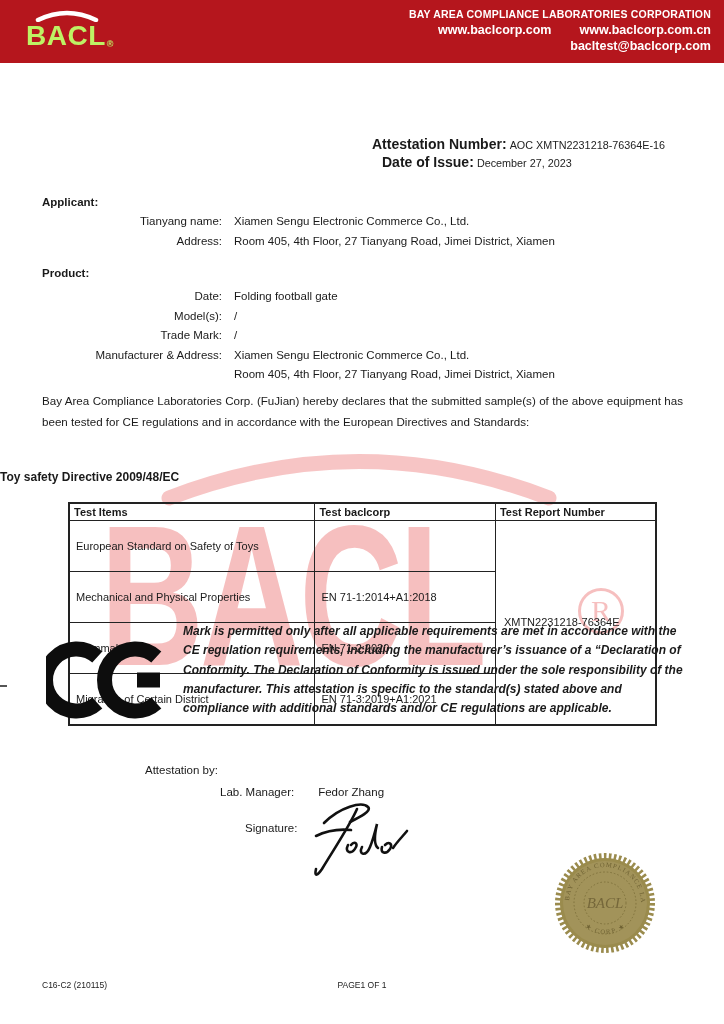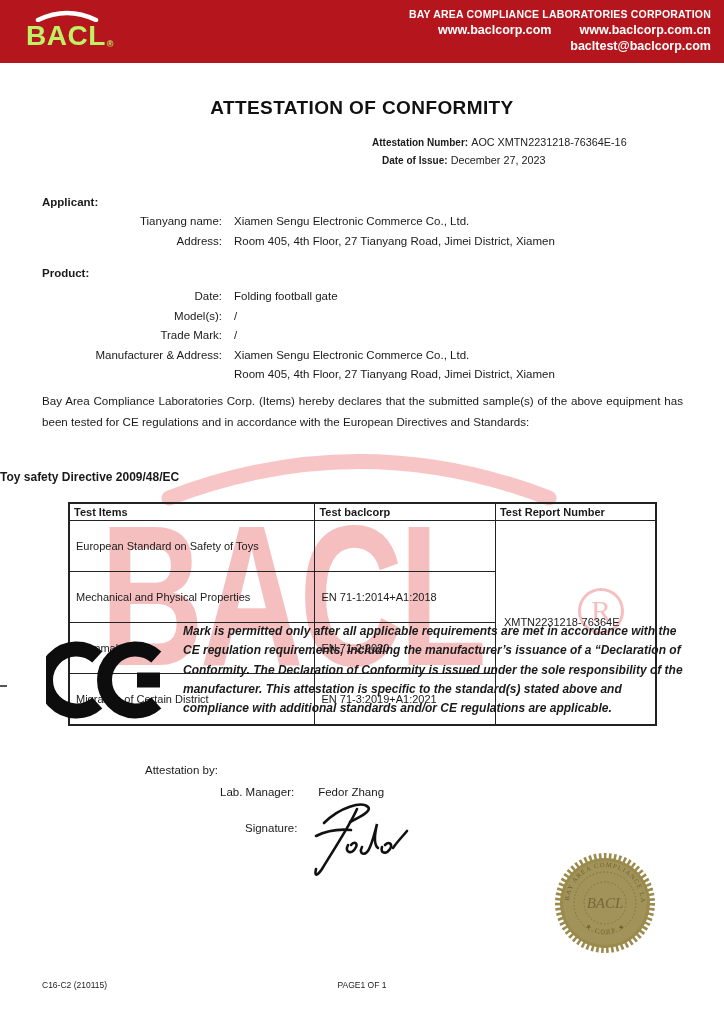--- a/index.html
+++ b/index.html
@@ -15,21 +15,21 @@
   .logo-reg { font-size:9px; font-weight:bold; vertical-align:-2px; margin-left:1px; }
   .banner-right { position:absolute; right:13px; top:8px; text-align:right; color:#fff; font-weight:bold; }
   .banner-corp { font-size:10.5px; letter-spacing:0.2px; margin-bottom:3px; }
   .banner-urls { display:flex; justify-content:flex-end; gap:28px; font-size:12.5px; margin-bottom:2px; }
   .banner-email { font-size:12.5px; }
 
   
   .doc-title { position:absolute; left:0; top:97px; width:724px; text-align:center; font-size:19px; font-weight:bold; letter-spacing:0.4px; color:#111; }
   .meta-line1 { position:absolute; left:372px; top:136px; font-size:11px; white-space:nowrap; }
   .meta-line2 { position:absolute; left:382px; top:154px; font-size:11px; white-space:nowrap; }
-  .meta-label { font-weight:bold; font-size:10px; }
+  .meta-label { font-weight:bold; font-size:14px; }
   .meta-value { font-size:10.8px; color:#222; }
 
   
   .section-label { position:absolute; left:42px; font-size:11.5px; font-weight:bold; }
   .kv-block { position:absolute; left:42px; font-size:11.5px; }
   .kv-row { display:grid; grid-template-columns:180px auto; column-gap:12px; line-height:19.6px; }
   .kv-label { text-align:right; white-space:nowrap; }
   .kv-value { white-space:nowrap; }
 
   
@@ -91,21 +91,20 @@
     <div class="banner-right">
       <div class="banner-corp">BAY AREA COMPLIANCE LABORATORIES CORPORATION</div>
       <div class="banner-urls">
         <span>www.baclcorp.com</span>
         <span>www.baclcorp.com.cn</span>
       </div>
       <div class="banner-email">bacltest@baclcorp.com</div>
     </div>
   </div>
 
-  <div class="doc-title">ATTESTATION OF CONFORMITY</div>
   <div class="meta-line1">
     <span class="meta-label">Attestation Number:</span>
     <span class="meta-value">AOC XMTN2231218-76364E-16</span>
   </div>
   <div class="meta-line2">
     <span class="meta-label">Date of Issue:</span>
     <span class="meta-value">December 27, 2023</span>
   </div>
 
   <div class="section-label" style="top:196px">Applicant:</div>
@@ -136,21 +135,21 @@
     </div>
     <div class="kv-row">
       <span class="kv-label">Manufacturer &amp; Address:</span>
       <span class="kv-value">
         <div>Xiamen Sengu Electronic Commerce Co., Ltd.</div>
         <div>Room 405, 4th Floor, 27 Tianyang Road, Jimei District, Xiamen</div>
       </span>
     </div>
   </div>
 
-  <div class="declaration">Bay Area Compliance Laboratories Corp. (Items) hereby declares that the submitted sample(s) of the above equipment has been tested for CE regulations and in accordance with the European Directives and Standards:</div>
+  <div class="declaration">Bay Area Compliance Laboratories Corp. (FuJian) hereby declares that the submitted sample(s) of the above equipment has been tested for CE regulations and in accordance with the European Directives and Standards:</div>
   <div class="directive">Toy safety Directive 2009/48/EC</div>
 
   <table class="test-table">
     <tbody>
         <tr>
       <th class="col-items">Test Items</th>
       <th class="col-methods">Test baclcorp</th>
       <th class="col-report">Test Report Number</th>
     </tr>
     <tr>

